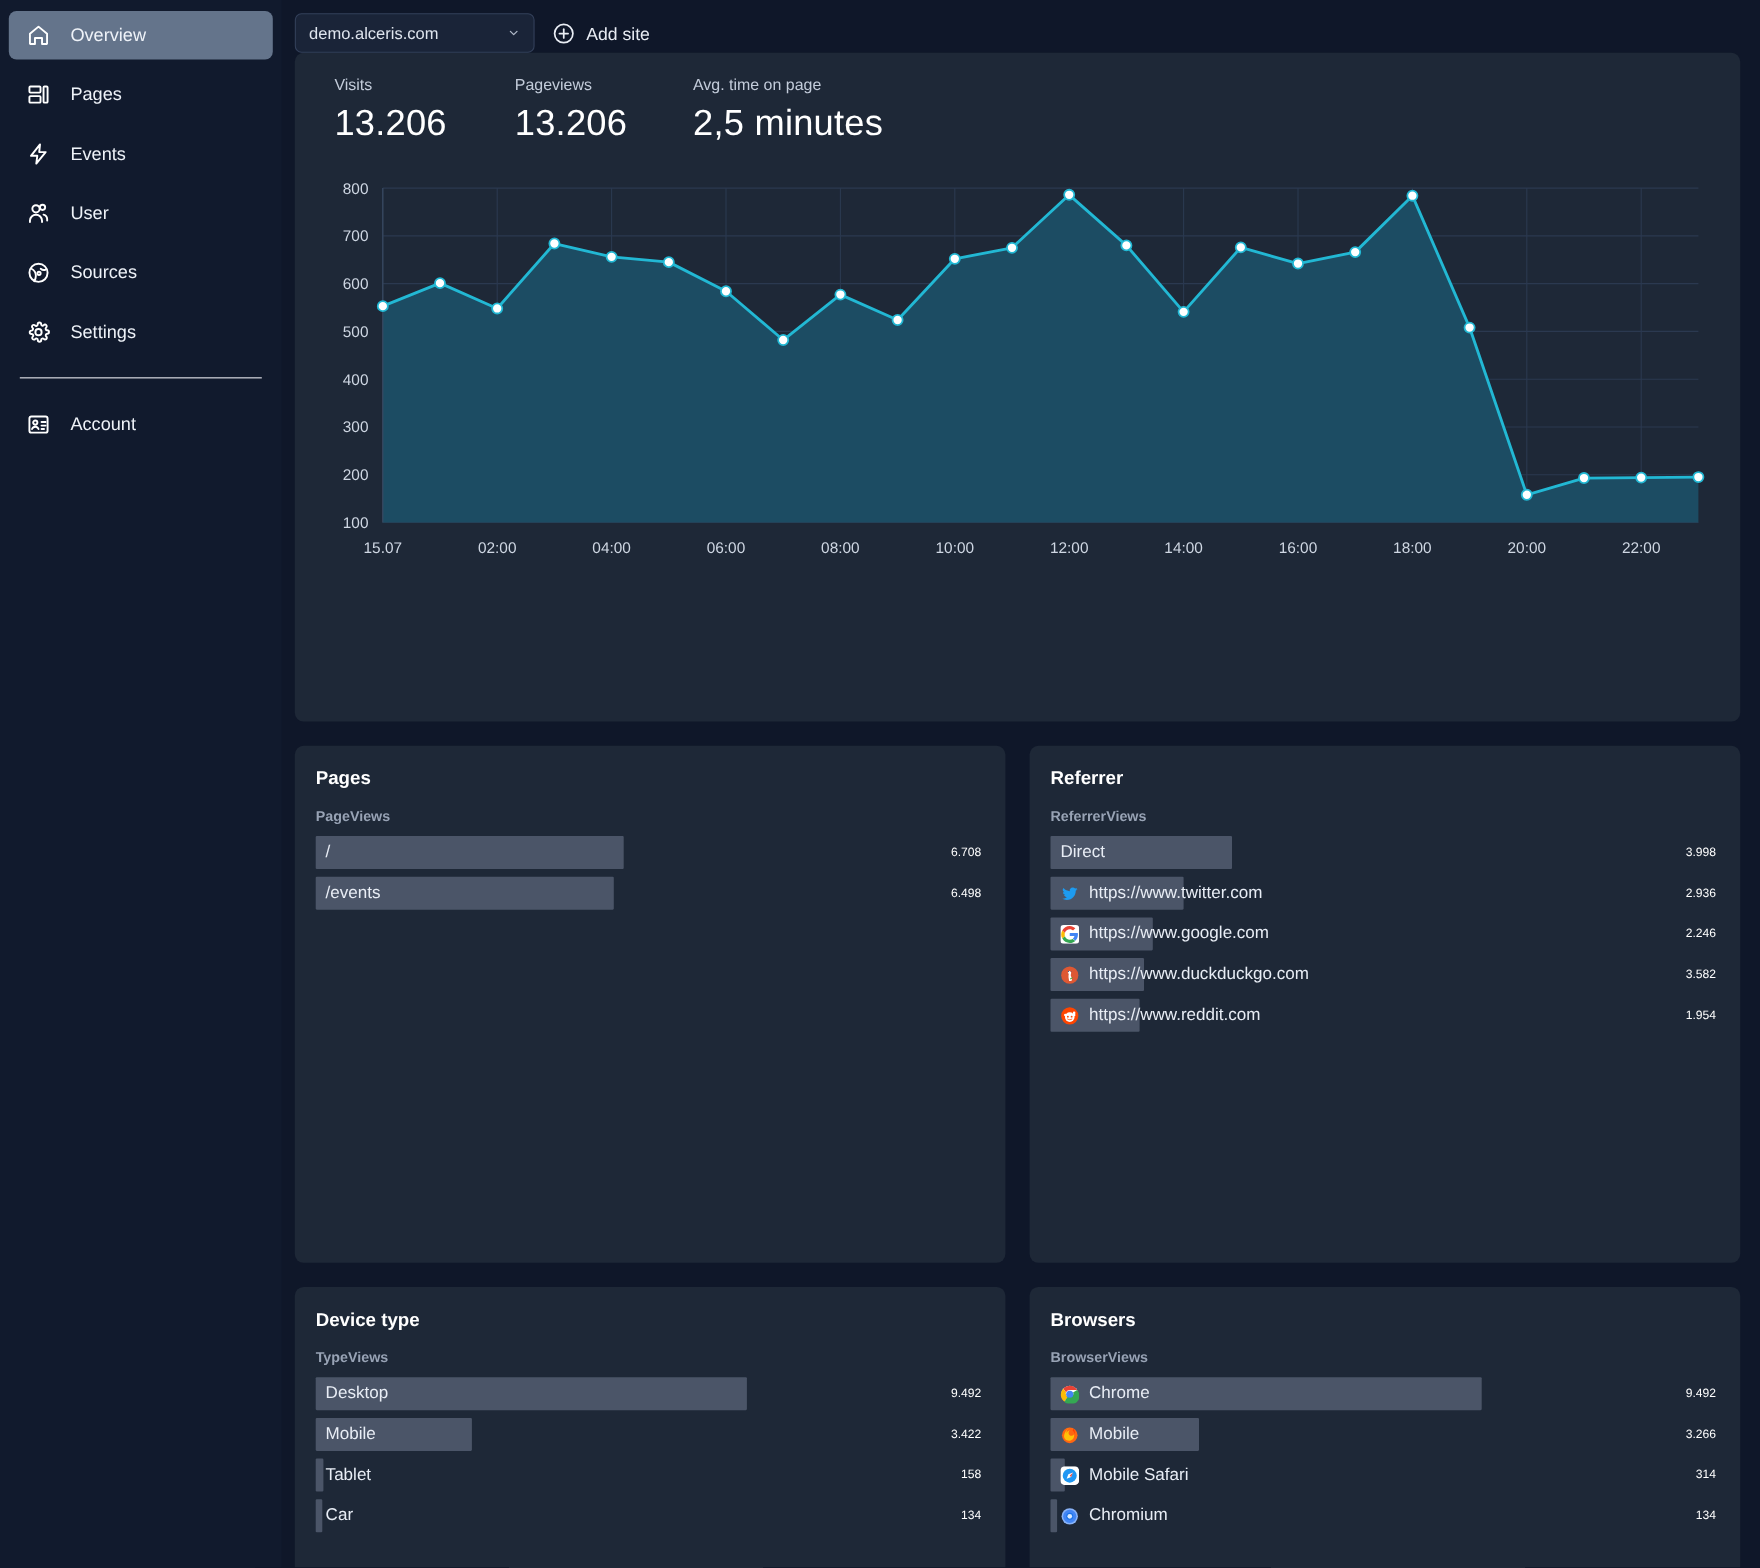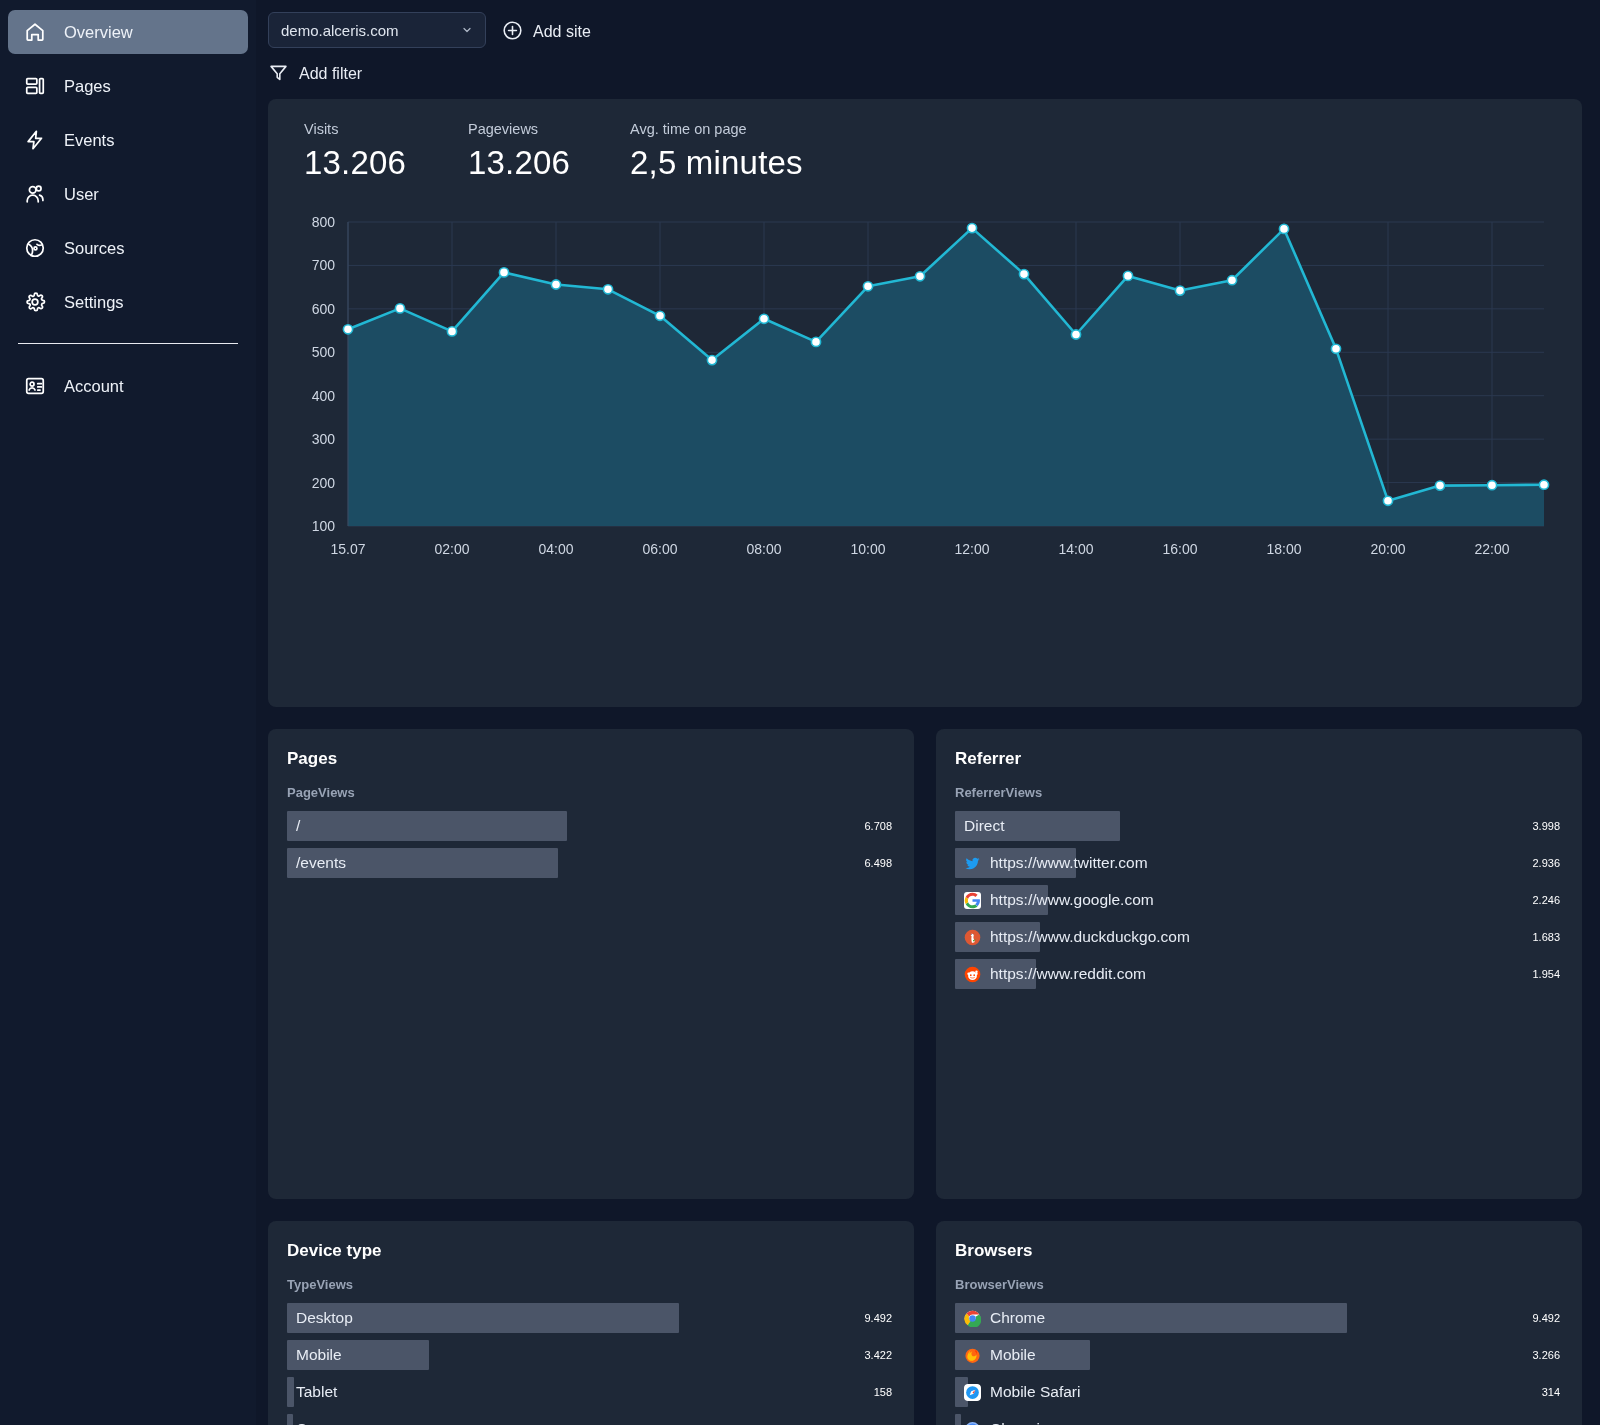--- a/index.html
+++ b/index.html
@@ -190,28 +190,20 @@
       <div class="ghost-btn">
         <svg width="21" height="21" viewBox="0 0 24 24" fill="none" stroke="#e9edf4" stroke-width="1.8">
             <circle cx="12" cy="12" r="9.5"></circle>
             <line x1="12" y1="7.5" x2="12" y2="16.5" stroke-linecap="round"></line>
             <line x1="7.5" y1="12" x2="16.5" y2="12" stroke-linecap="round"></line>
           </svg>
         <span>Add site</span>
       </div>
     </div>
 
-    <div class="filterbar">
-      <div class="ghost-btn">
-        <svg width="21" height="21" viewBox="0 0 24 24" fill="none" stroke="#e9edf4" stroke-width="1.8" stroke-linejoin="round">
-            <polygon points="3.5 5 20.5 5 13.5 13.5 13.5 20 10.5 17.5 10.5 13.5"></polygon>
-          </svg>
-        <span>Add filter</span>
-      </div>
-    </div>
 
     <div class="panel chart-card">
       <div class="stats" id="stats-row">
           <div class="stat">
      <div class="stat-label">Visits</div>
      <div class="stat-value">13.206</div>
    </div>
           <div class="stat">
      <div class="stat-label">Pageviews</div>
      <div class="stat-value">13.206</div>
@@ -367,21 +359,21 @@
                   <svg class="fav" viewBox="0 0 24 24">
                     <circle cx="12" cy="12" r="11" fill="#de5833"></circle>
                     <path fill="#fff" d="M11.2 19.5c-.6-3.3-1.2-6-.5-8.6.2-.8-.6-1.4-1-1.8-.4-.4.1-.9.6-.8.3 0 .5-.3.1-.6-.4-.3-.3-.8.2-1 .8-.3 2 0 2.7.8.9 1 .4 2.2.1 3.3-.3 1.2-.1 2.3.5 3.4.6 1.2 1 2.8 1 4.2-.2.5-2.6 1.4-3.7 1.1z"></path>
                     <path fill="#3ca82b" d="M13 15.6c.9-.4 2.4-.8 3.3-.7.3 0-.1.5-.3.6-.7.2-1.5.6-2 1 .5 0 1.3 0 1.5.2.1.2-2.1.4-2.7.9-.3-.4-.1-1.5.2-2z"></path>
                     <circle cx="10.4" cy="7.4" r=".7" fill="#2d4f8e"></circle>
                     <circle cx="13.8" cy="7.2" r=".5" fill="#2d4f8e"></circle>
                   </svg>
                 </span>
                 <span>https://www.duckduckgo.com</span>
               </div>
-      <div class="lval">1.683</div>
+      <div class="lval">3.582</div>
     </div>
             <div class="lrow">
       <div class="lbar" style="width:80.685px"></div>
       <div class="lname">
                 <span style="display:flex;align-items:center">
                   <svg class="fav" viewBox="0 0 24 24">
                     <circle cx="12" cy="12" r="11" fill="#ff4500"></circle>
                     <circle cx="12" cy="13.6" r="6.2" fill="#fff"></circle>
                     <circle cx="9.6" cy="13" r="1.2" fill="#ff4500"></circle>
                     <circle cx="14.4" cy="13" r="1.2" fill="#ff4500"></circle>

